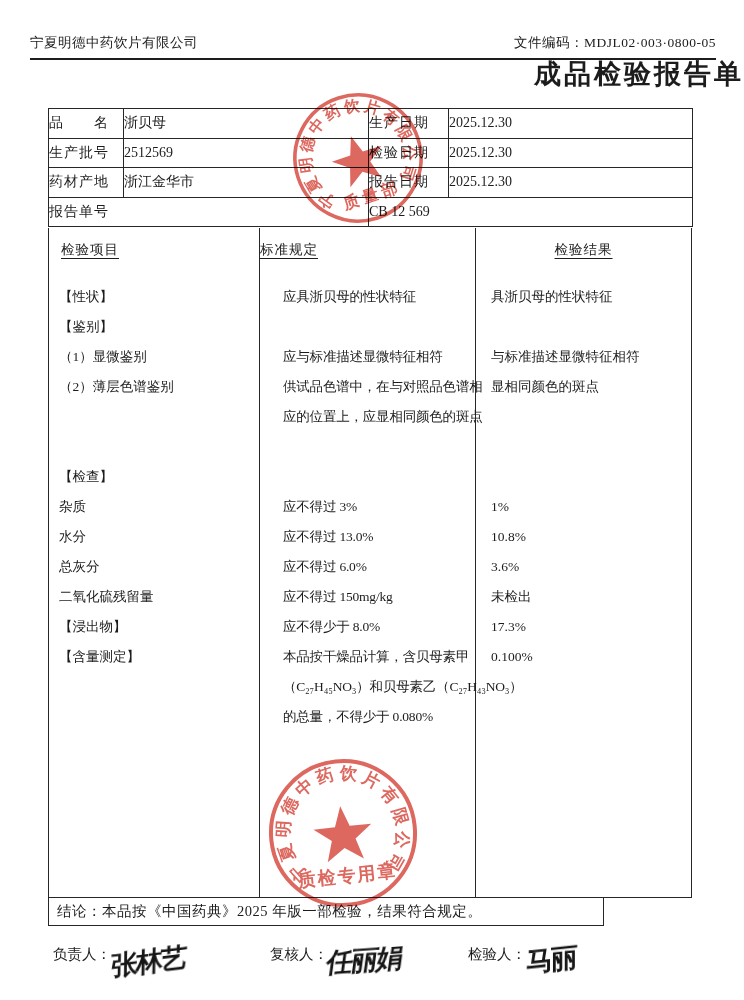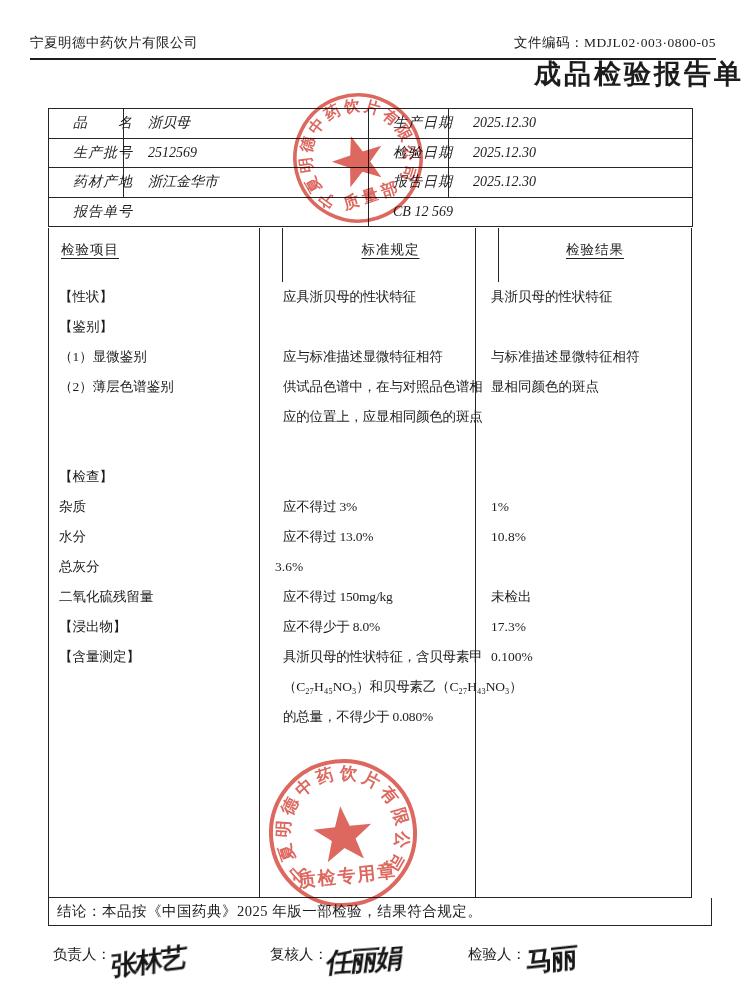--- a/index.html
+++ b/index.html
@@ -17,49 +17,49 @@
   .page-title{
     position:absolute;left:0;right:0;top:56px;text-align:right;
     font-size:27px;font-weight:700;letter-spacing:3px;margin:0;
   }
   
   .info-table{
     position:absolute;left:48px;top:108px;width:644px;
     border-collapse:collapse;table-layout:fixed;font-size:14px;
   }
   .info-table td{
-    border:1.5px solid #262626;height:28.5px;padding:0 24px;
-    white-space:nowrap;overflow:visible;font-style:italic;
+    border:1.5px solid #262626;height:28.5px;padding:0 0;
+    white-space:nowrap;overflow:visible;
   }
   .info-table .lab{letter-spacing:1px;}
   
   .main-table{
     position:absolute;left:48px;top:228px;width:644px;height:670px;
     border:1.5px solid #262626;border-top:none;box-sizing:border-box;
     font-size:13.5px;
   }
   .col-headers{display:flex;height:54px;}
   .col-headers .hc{box-sizing:border-box;padding-top:13px;}
   .hc.h1{width:210px;padding-left:12px;}
-  .hc.h2{width:216px;border-left:1.5px solid #262626;text-align:center;margin-left:23px;}
+  .hc.h2{width:216px;border-left:1.5px solid #262626;}
   .hc.h3{flex:1;border-left:1.5px solid #262626;text-align:center;}
   .col-headers span{text-decoration:underline;text-underline-offset:4px;letter-spacing:1px;}
   .lines-wrap{position:absolute;top:54px;left:0;right:0;bottom:0;}
   .line{display:flex;height:30px;line-height:30px;align-items:center;}
   .cell{box-sizing:border-box;white-space:nowrap;overflow:visible;}
   .cell.c1{width:210px;padding-left:10px;}
   .cell.c2{width:216px;padding-left:24px;letter-spacing:-.2px;}
   .cell.c3{flex:1;padding-left:16px;}
   
   .vline{position:absolute;top:0;bottom:0;width:0;border-left:1.5px solid #262626;}
   .vline.v1{left:210px;}
   .vline.v2{left:426px;}
   
   .conclusion{
-    position:absolute;left:48px;top:898px;width:664px;height:28px;
+    position:absolute;left:48px;top:898px;width:556px;height:28px;
     box-sizing:border-box;border:1.5px solid #262626;border-top:none;
     line-height:26px;padding-left:8px;font-size:14.5px;letter-spacing:.5px;
   }
   .sig-row{position:absolute;left:48px;top:932px;width:660px;height:60px;font-size:14.5px;}
   .sig-group{position:absolute;top:0;white-space:nowrap;}
   .sig-group.g1{left:5px;}
   .sig-group.g2{left:222px;}
   .sig-group.g3{left:420px;}
   .sig-name{
     display:inline-block;font-size:27px;font-weight:700;color:#161616;
@@ -165,35 +165,36 @@
         <div class="cell c2">应不得过 3%</div>
         <div class="cell c3">1%</div>
       </div>
       <div class="line">
         <div class="cell c1">水分</div>
         <div class="cell c2">应不得过 13.0%</div>
         <div class="cell c3">10.8%</div>
       </div>
       <div class="line">
         <div class="cell c1">总灰分</div>
+        <div class="cell c2">应不得过 6.0%</div>
         <div class="cell c3">3.6%</div>
       </div>
       <div class="line">
         <div class="cell c1">二氧化硫残留量</div>
         <div class="cell c2">应不得过 150mg/kg</div>
         <div class="cell c3">未检出</div>
       </div>
       <div class="line">
         <div class="cell c1">【浸出物】</div>
         <div class="cell c2">应不得少于 8.0%</div>
         <div class="cell c3">17.3%</div>
       </div>
       <div class="line">
         <div class="cell c1">【含量测定】</div>
-        <div class="cell c2">具浙贝母的性状特征，含贝母素甲</div>
+        <div class="cell c2">本品按干燥品计算，含贝母素甲</div>
         <div class="cell c3">0.100%</div>
       </div>
       <div class="line">
         <div class="cell c1"></div>
         <div class="cell c2">（C₂₇H₄₅NO₃）和贝母素乙（C₂₇H₄₃NO₃）</div>
         <div class="cell c3"></div>
       </div>
       <div class="line">
         <div class="cell c1"></div>
         <div class="cell c2">的总量，不得少于 0.080%</div>

